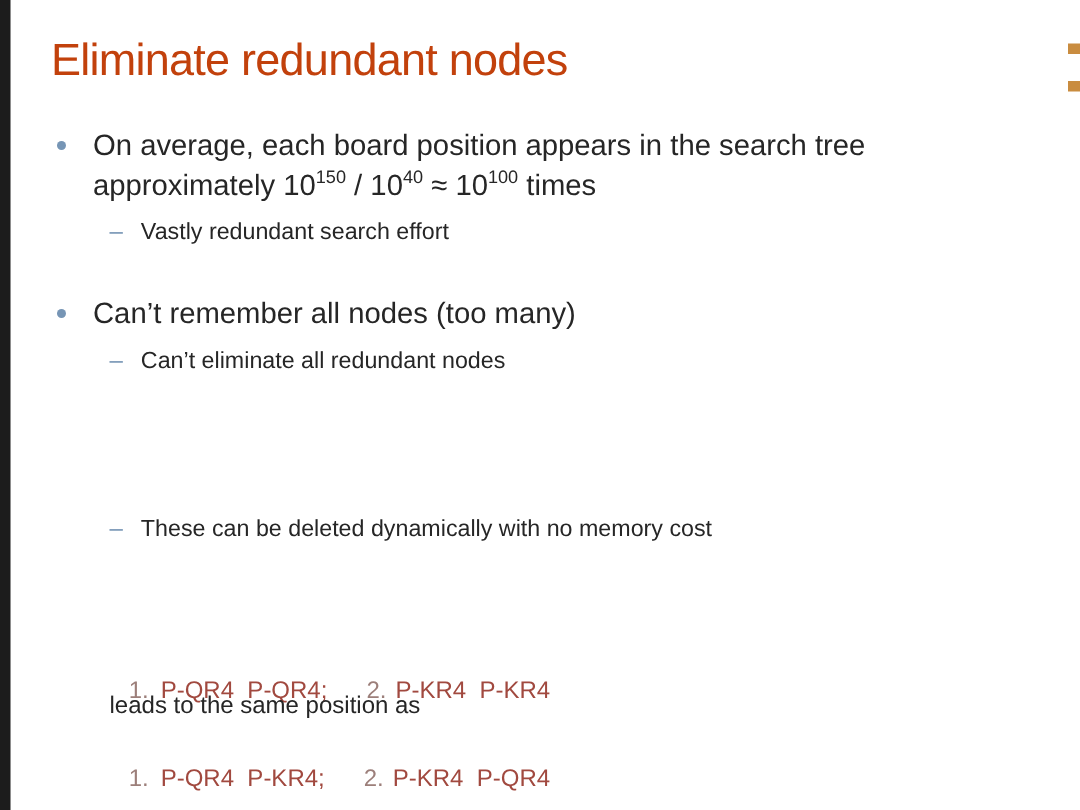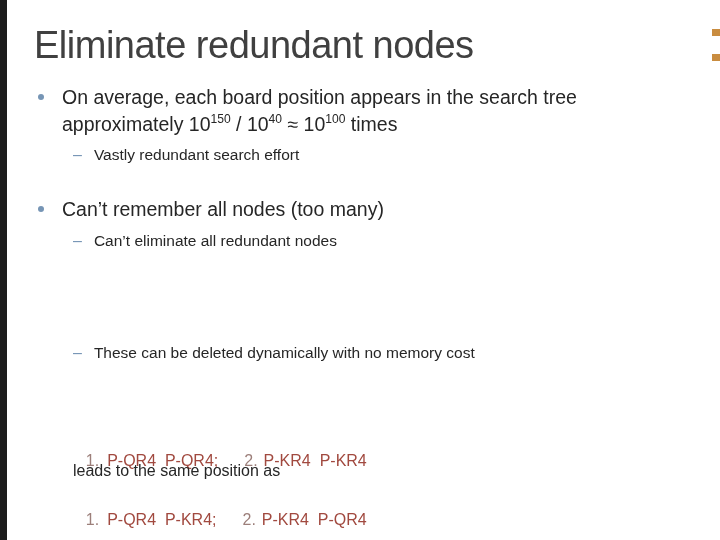--- a/index.html
+++ b/index.html
@@ -22,23 +22,23 @@
     position: absolute;
     right: 0;
     width: 8px; height: 7px;
     background: #c98c3f;
   }
   .edge-square.sq1 { top: 29px; }
   .edge-square.sq2 { top: 54px; }
   .title {
     position: absolute;
     left: 34px; top: 24px;
-    font-size: 38px;
+    font-size: 30px;
     font-weight: 400;
-    color: #404040;
+    color: #c2410c;
     letter-spacing: -0.5px;
     white-space: nowrap;
   }
   .bullet {
     position: absolute;
     left: 38px;
     display: flex;
     align-items: flex-start;
   }
   .dot {

